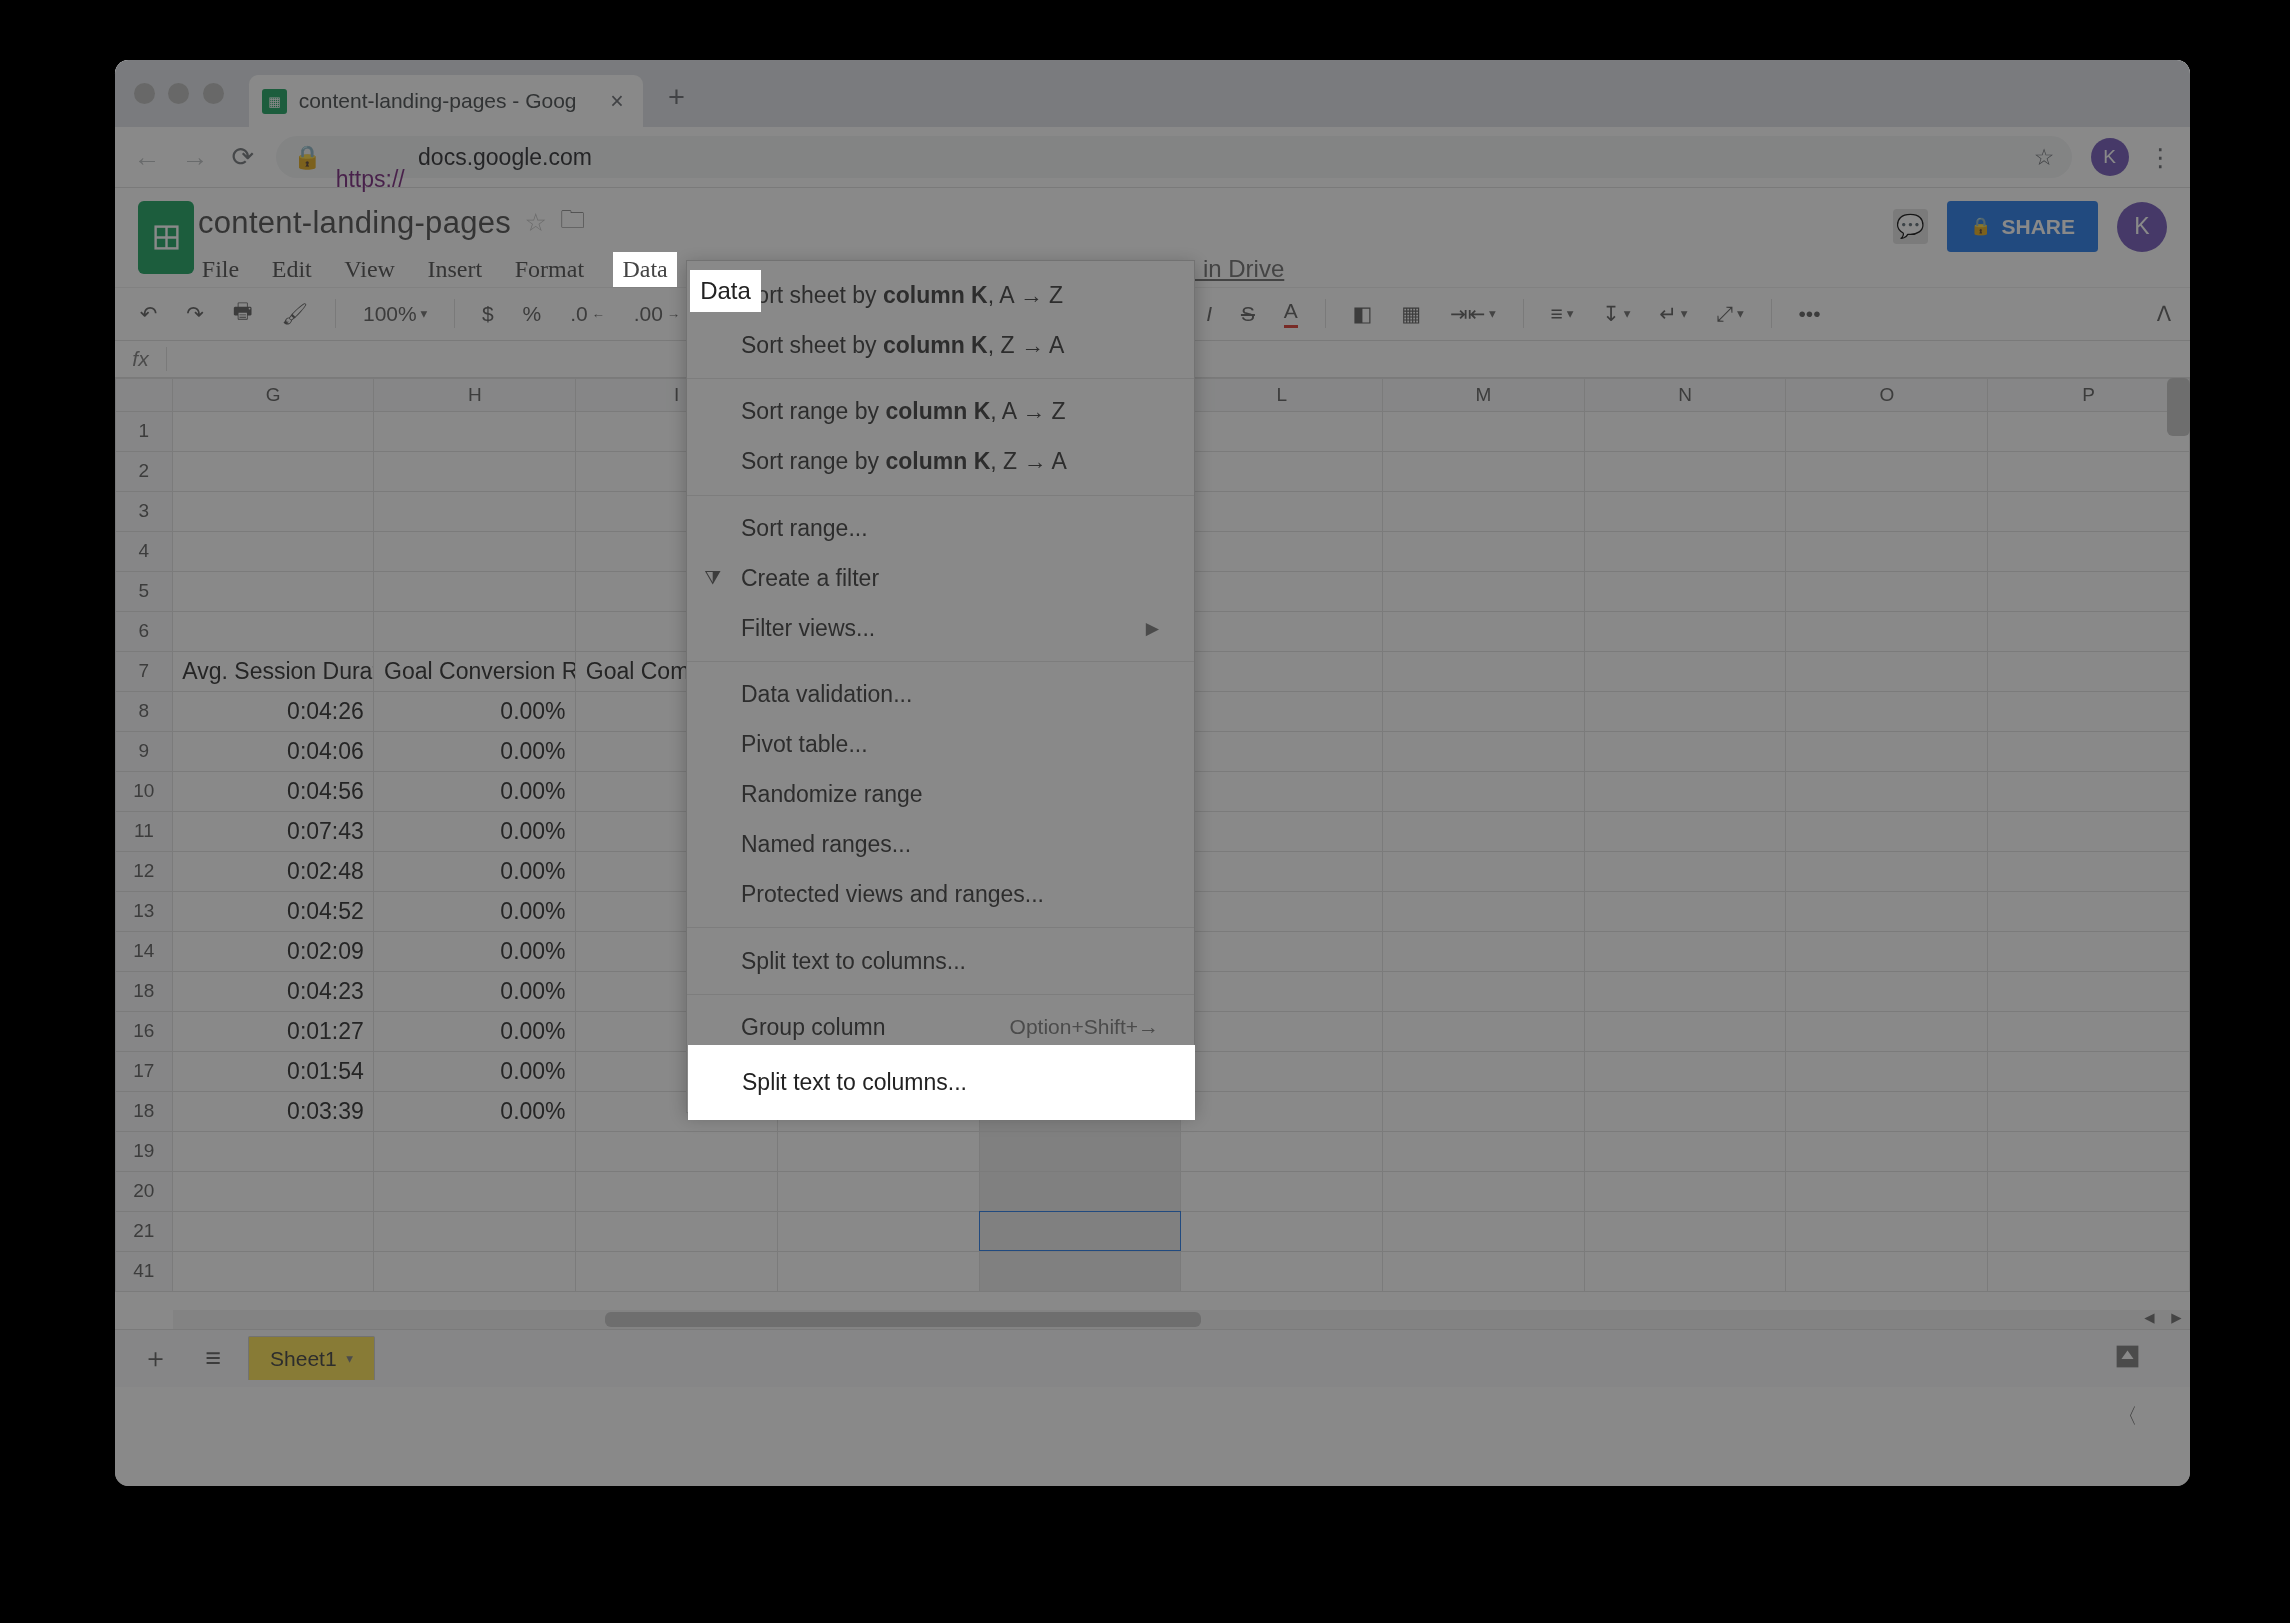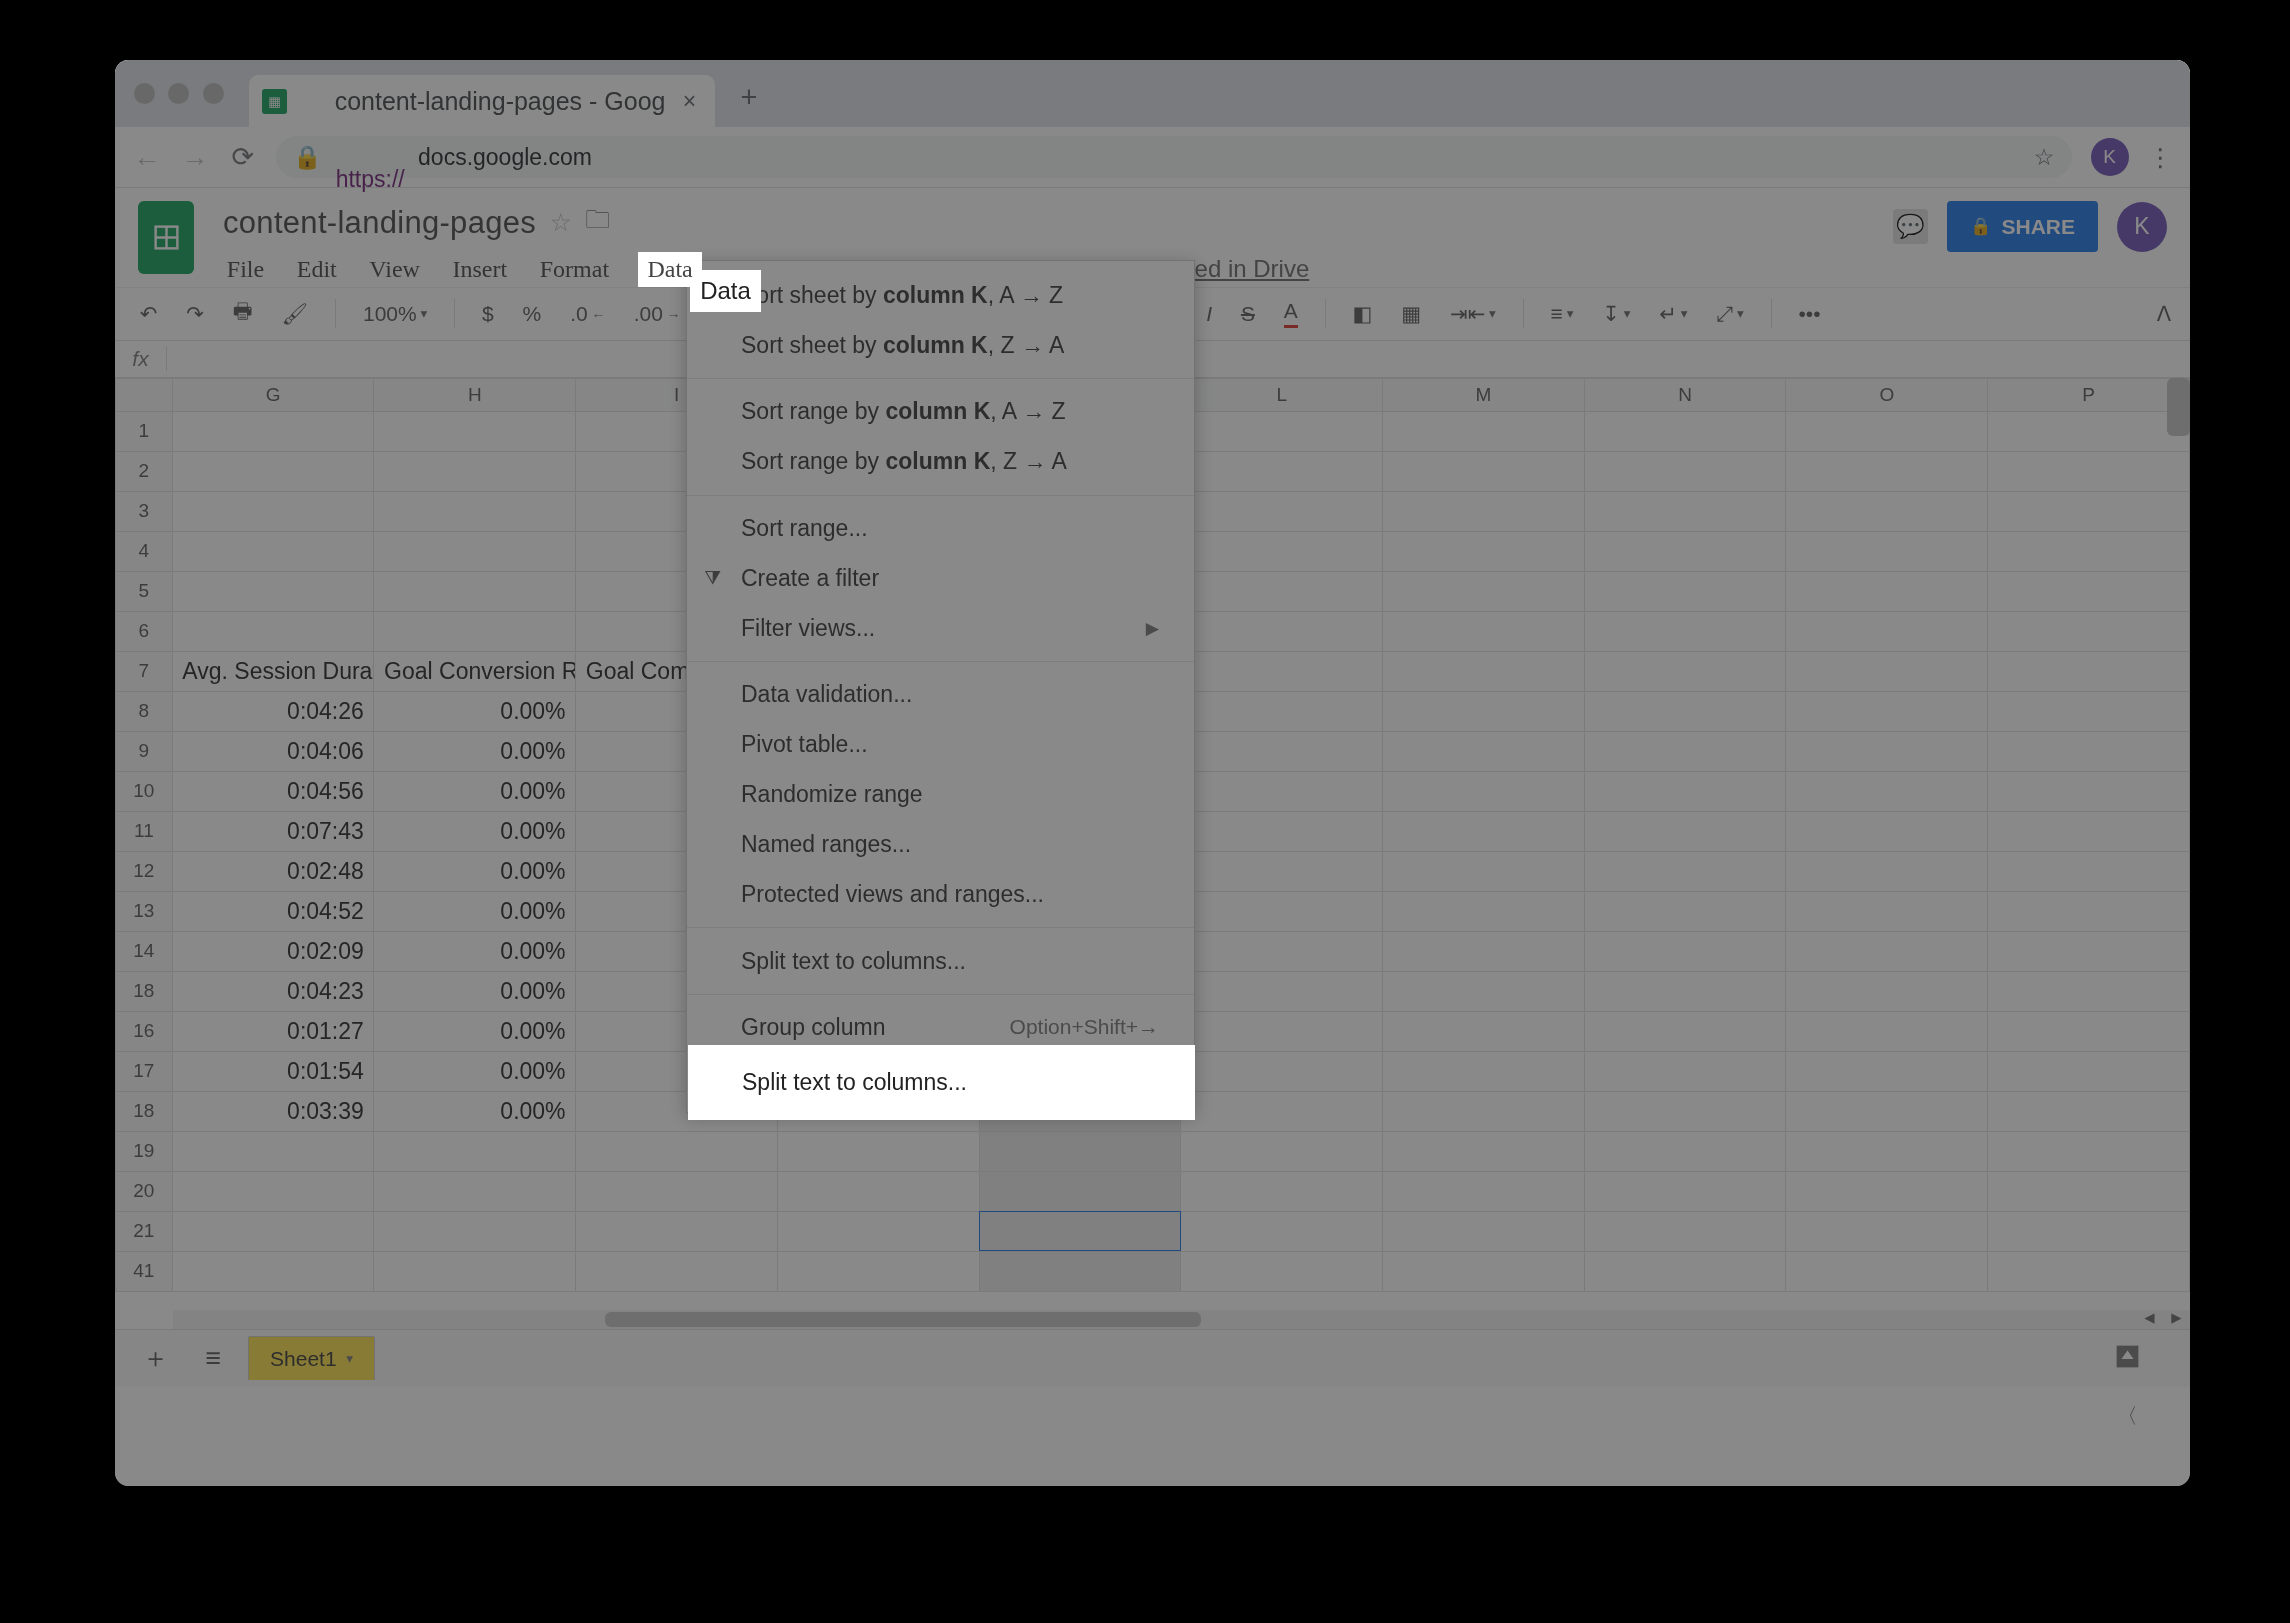--- a/index.html
+++ b/index.html
@@ -61,21 +61,21 @@
     display: flex;
     align-items: center;
     padding: 0 13.4px;
     min-width: 394px;
     gap: 11.5px;
   }
   .tab-favicon {
     width: 25px; height: 25px; background: #0f9d58; border-radius: 2.9px;
     display:flex; align-items:center; justify-content:center; color:#fff; font-size:13.4px;
   }
-  .tab-title { flex:1; font-size: 25px; color:#3c4043; white-space:nowrap; overflow:hidden; text-overflow:ellipsis;margin-left:36px; }
+  .tab-title { flex:1; font-size: 21px; color:#3c4043; white-space:nowrap; overflow:hidden; text-overflow:ellipsis; }
   .tab-close { font-size:23px; color:#5f6368; cursor:pointer; padding:0 5.8px; }
   .newtab { width:48px; text-align:center; font-size:29px; color:#5f6368; margin-left:9.6px; padding-bottom:13.4px;}
   
   .omnibar {
     height: 61px;
     display: flex;
     align-items: center;
     padding: 0 17.3px;
     gap: 19px;
     border-bottom: 1px solid #ddd;
@@ -88,21 +88,21 @@
     display:flex; align-items:center; padding: 0 17.3px; gap:13.4px;
     color:#5f6368; font-size:23px;
   }
   .url-scheme { color:#701a75;margin-top:44px; }
   .url-host { color:#202124; }
   .url-path { color:#777a7d; }
   .avatar-circle { width:38px; height:38px; border-radius:50%; background:#6a4fb5; color:#fff; display:flex; align-items:center; justify-content:center; font-size:19px;}
   .kebab { font-size:25px; color:#5f6368; }
   
   .docs-header {
-    display:flex; align-items:flex-start; padding: 13.4px 23px 0 23px; gap: 29px;
+    display:flex; align-items:flex-start; padding: 13.4px 23px 0 23px; gap: 4px;
     background:#fff;
   }
   .sheets-logo {
     width:56px; height:73px; background:#0f9d58; border-radius:5.8px;
     display:flex; align-items:center; justify-content:center; color:#fff;
   }
   .titles { flex:1; }
   .doc-title-row { display:flex; align-items:center; gap:13.4px; }
   .doc-title { font-size:31px; color:#444; letter-spacing:0.3px; }
   .star { color:#bbb; font-size:25px; }

